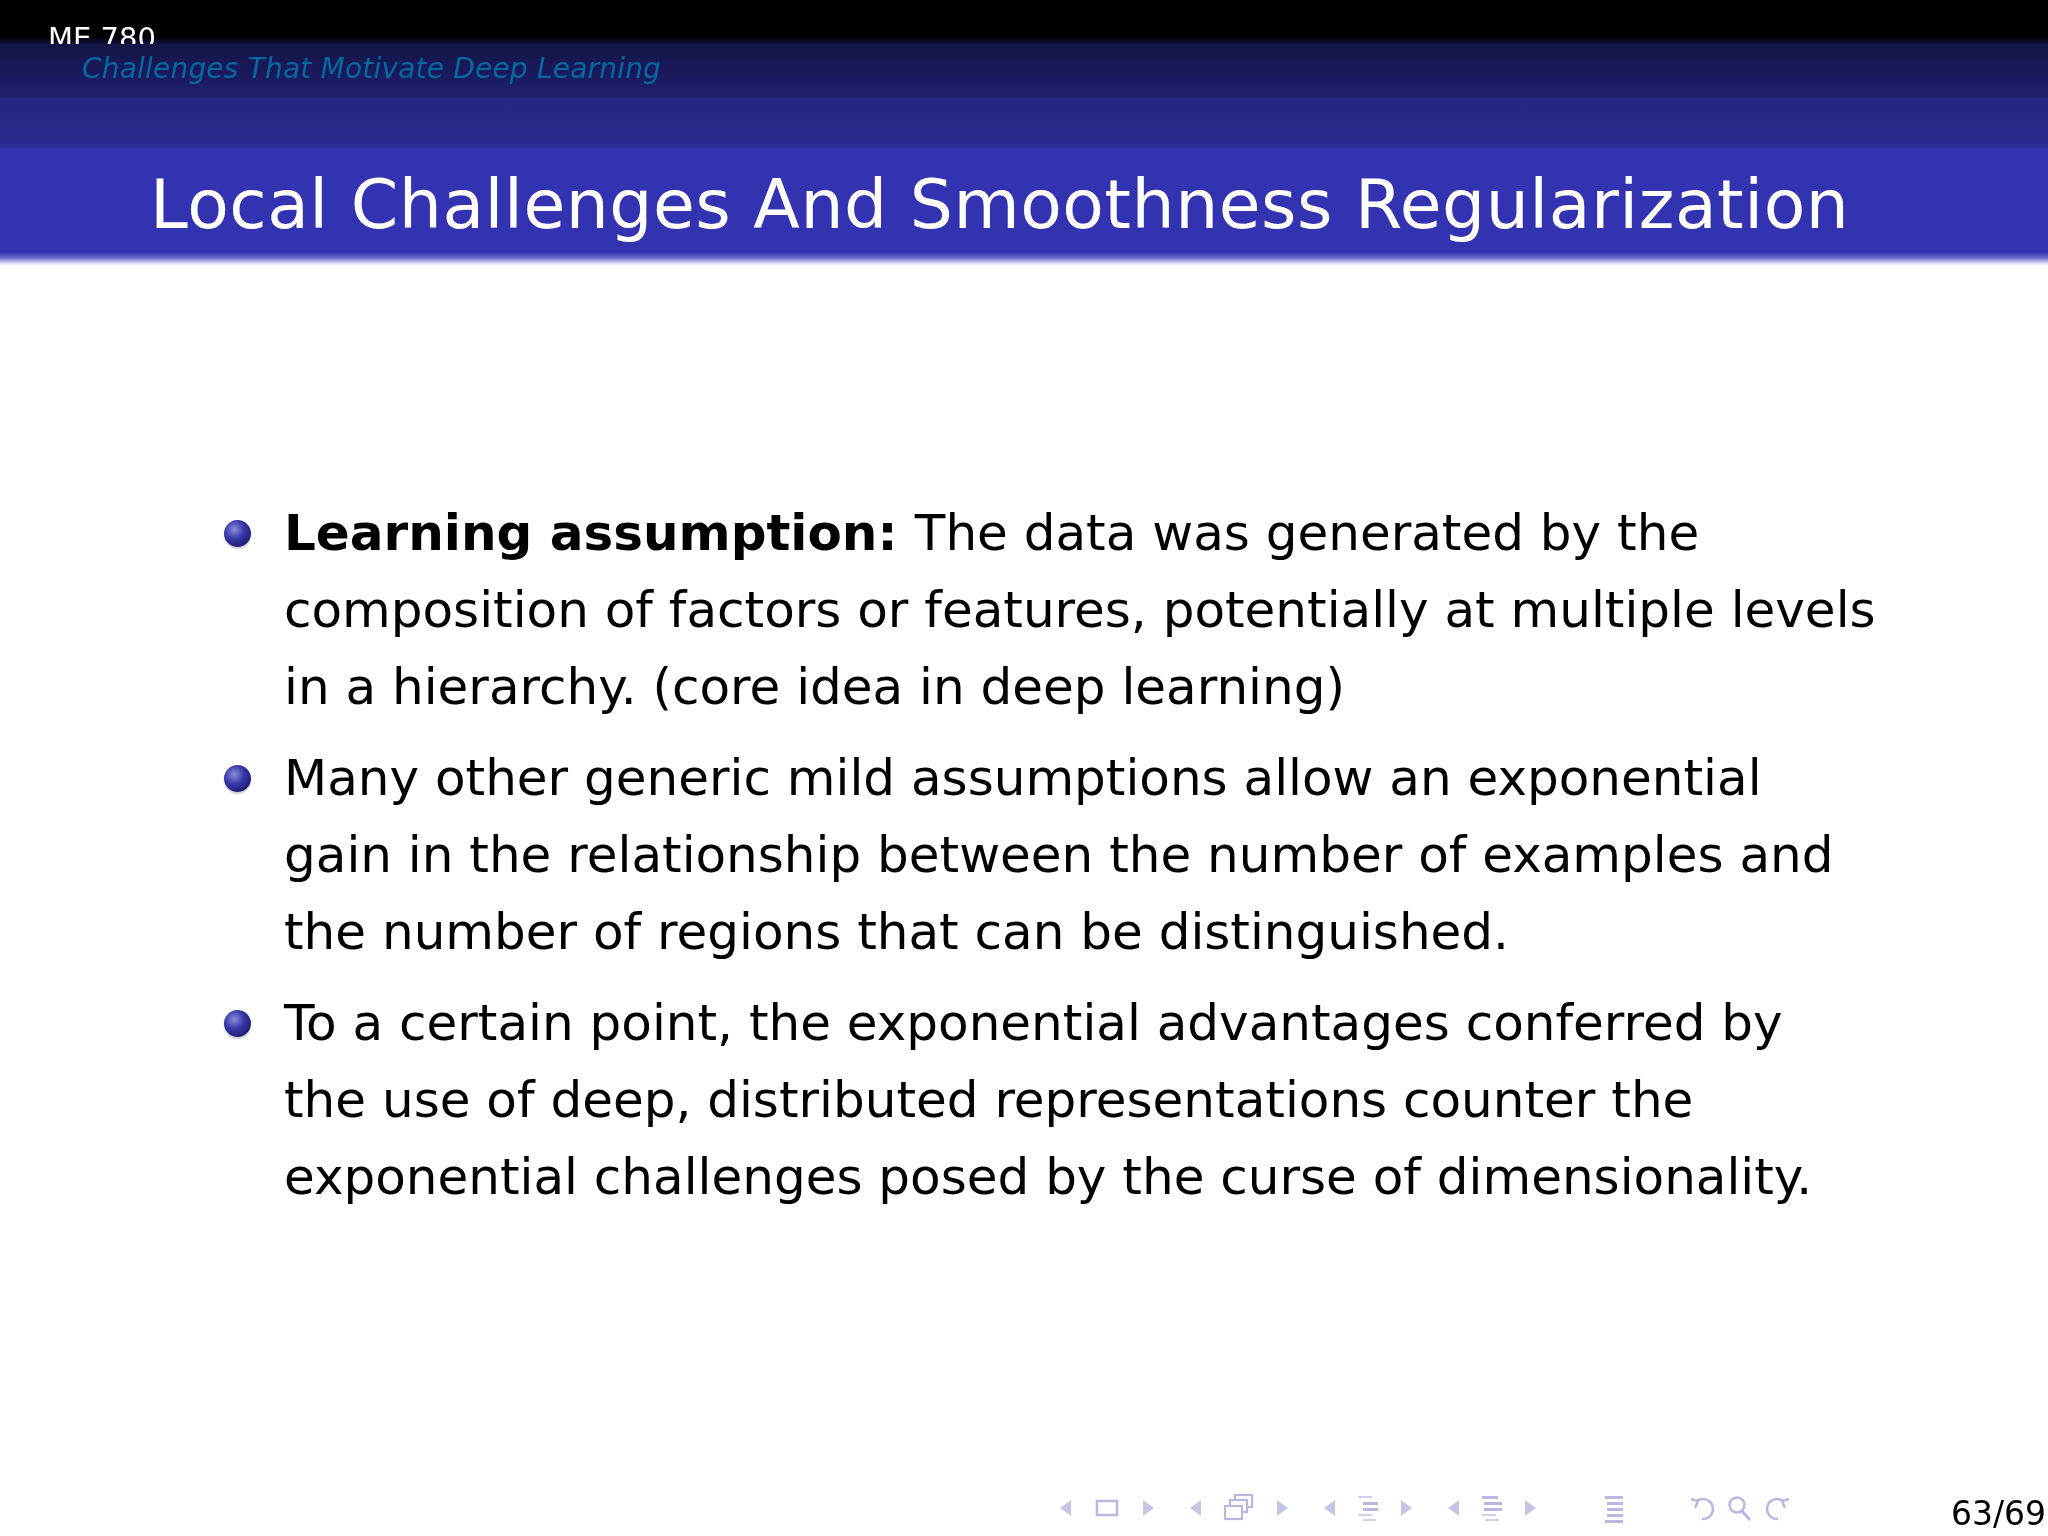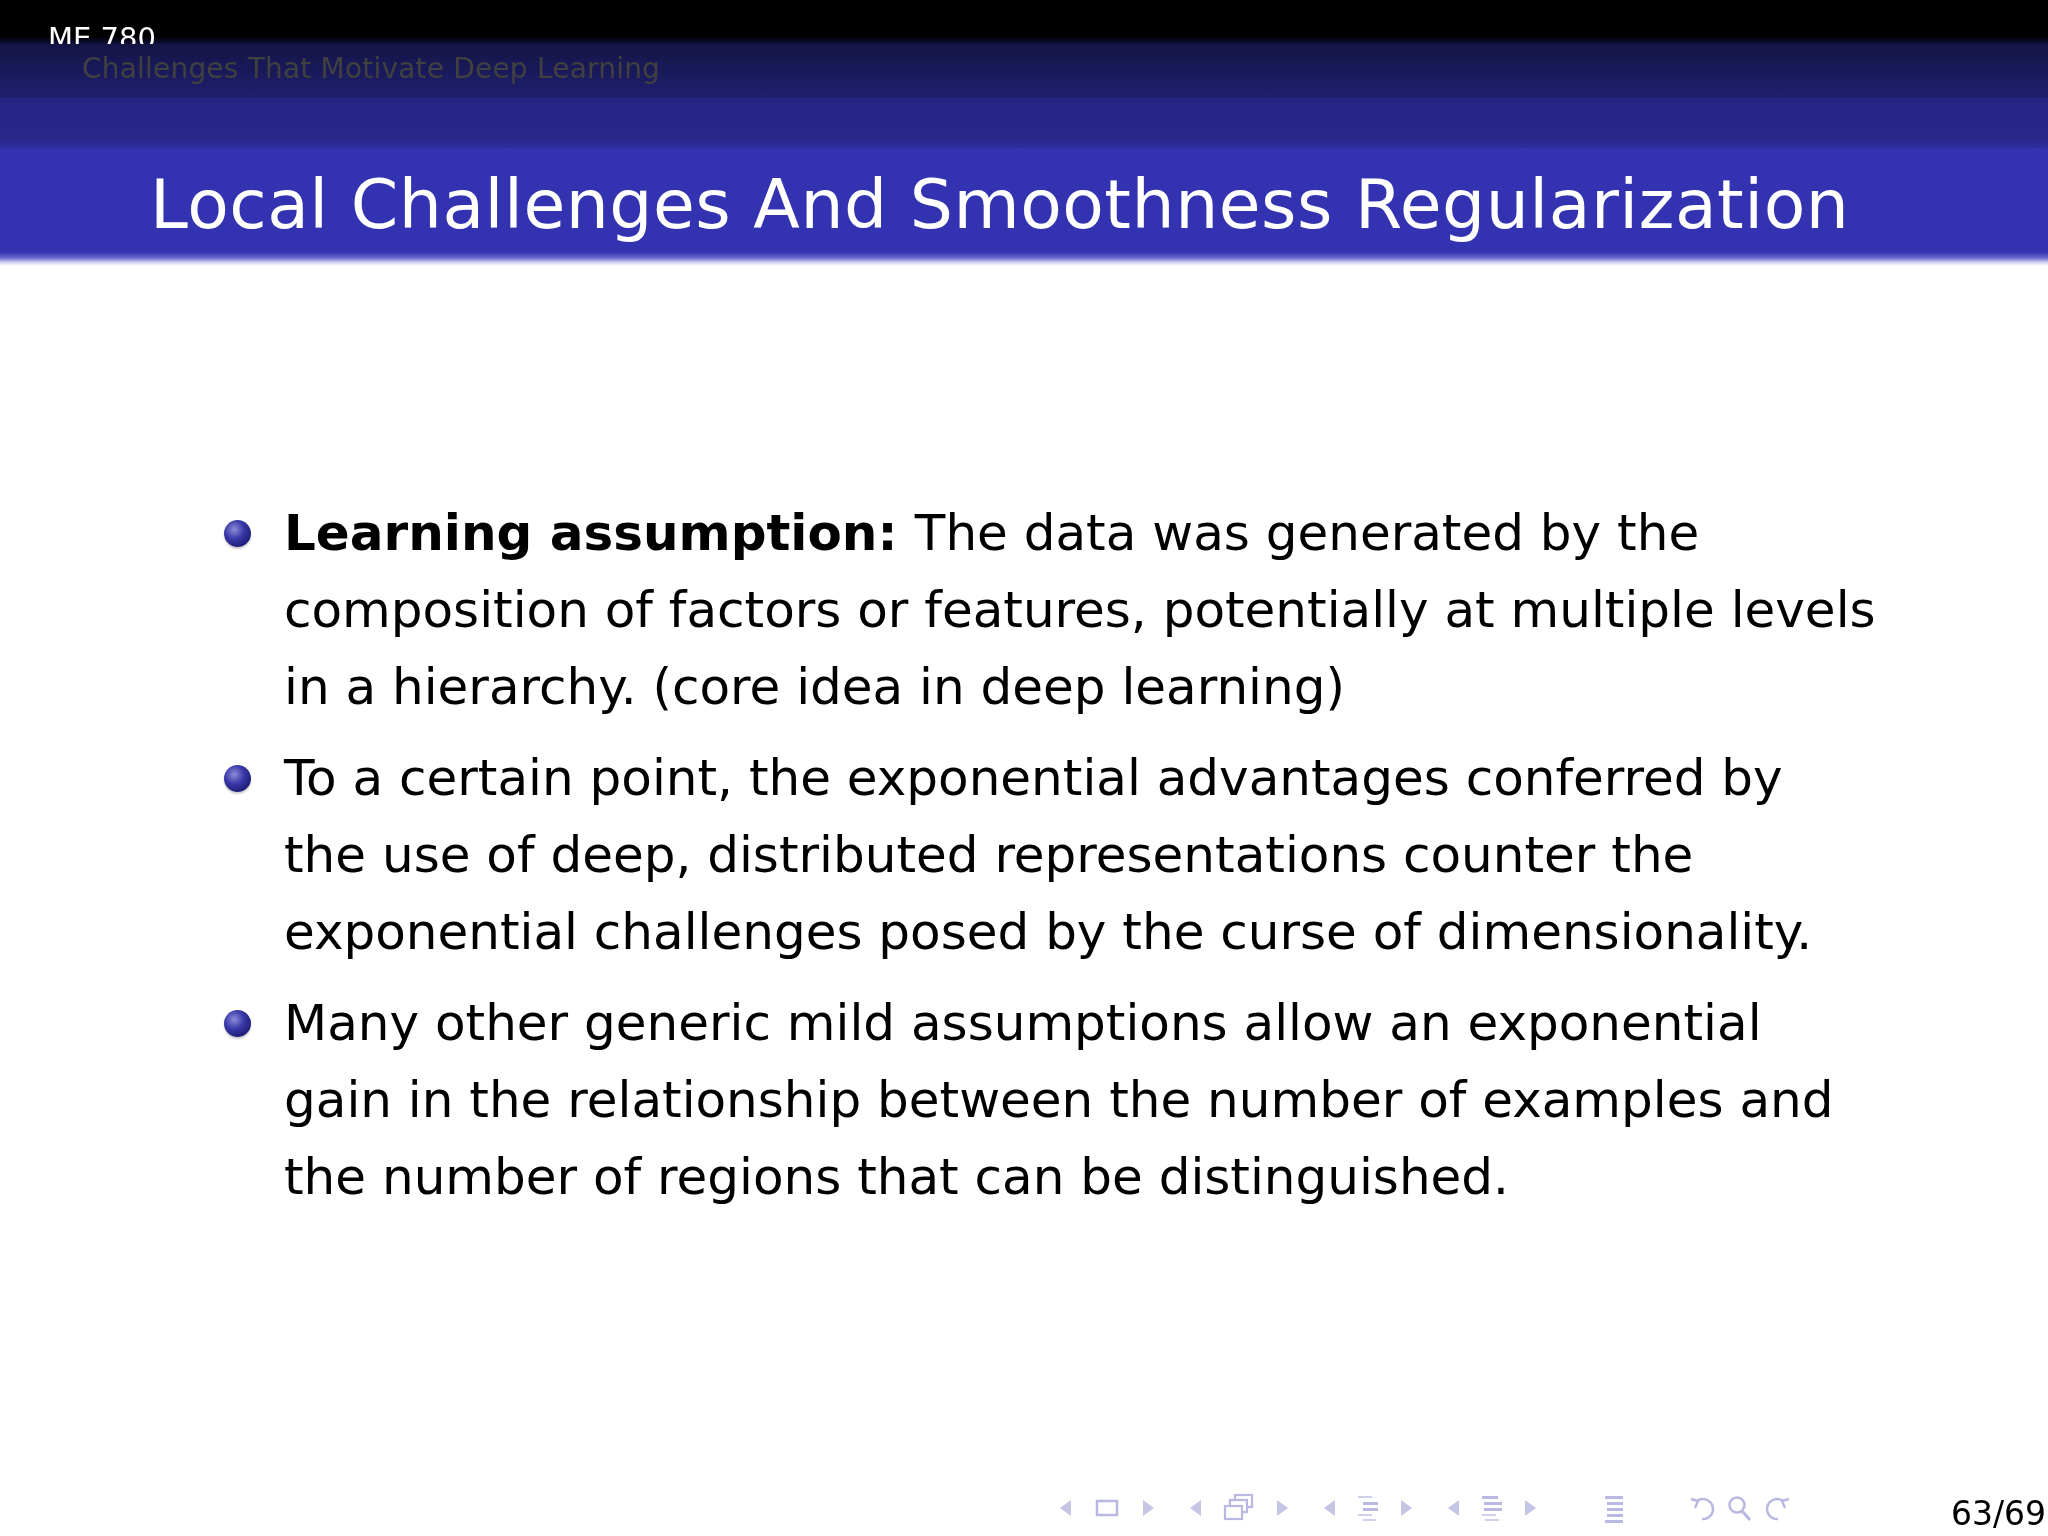--- a/index.html
+++ b/index.html
@@ -16,21 +16,21 @@
     .course {
       position: absolute; left: 48px; top: 20px;
       font-size: 29px; color: #ffffff; line-height: 36px;
     }
     .section-bar {
       position: absolute; left: 0; top: 44px; width: 2048px; height: 54px;
       background: linear-gradient(to bottom, #141446 0px, #1a1a5c 30px, #202070 54px);
     }
     .section {
       position: absolute; left: 82px; top: 51px;
-      font-size: 28px; color: #404040; line-height: 36px; letter-spacing: 0.2px;
+      font-size: 28px; color: #0369a1; line-height: 36px; letter-spacing: 0.2px; font-style: italic;
     }
     .mid-bar {
       position: absolute; left: 0; top: 98px; width: 2048px; height: 50px;
       background: linear-gradient(to bottom, #252585 0px, #28288a 40px, #2e2e9e 50px);
     }
     .title-bar {
       position: absolute; left: 0; top: 148px; width: 2048px; height: 118px;
       background: linear-gradient(to bottom, #3333b2 0px, #3333b2 104px, #6b6bcc 110px, #c8c8ee 114px, #ffffff 118px);
     }
     .frame-title {
@@ -75,25 +75,25 @@
 
 <div class="content">
   <ul class="items">
     <li class="item">
       <span class="ball"></span>
       <span class="lead">Learning assumption: </span>
       <span>The data was generated by the composition of factors or features, potentially at multiple levels in a hierarchy. (core idea in deep learning)</span>
     </li>
     <li class="item">
       <span class="ball"></span>
-      <span>To a certain point, the exponential advantages conferred by the use of deep, distributed representations counter the exponential challenges posed by the curse of dimensionality.</span>
+      <span>Many other generic mild assumptions allow an exponential gain in the relationship between the number of examples and the number of regions that can be distinguished.</span>
     </li>
     <li class="item">
       <span class="ball"></span>
-      <span>Many other generic mild assumptions allow an exponential gain in the relationship between the number of examples and the number of regions that can be distinguished.</span>
+      <span>To a certain point, the exponential advantages conferred by the use of deep, distributed representations counter the exponential challenges posed by the curse of dimensionality.</span>
     </li>
   </ul>
 </div>
 
 <div class="nav">
 
   <span class="ic" style="margin-right:24px;">
       <span class="tri-l"></span>
     </span>
   <span class="ic" style="margin-right:24px;">

